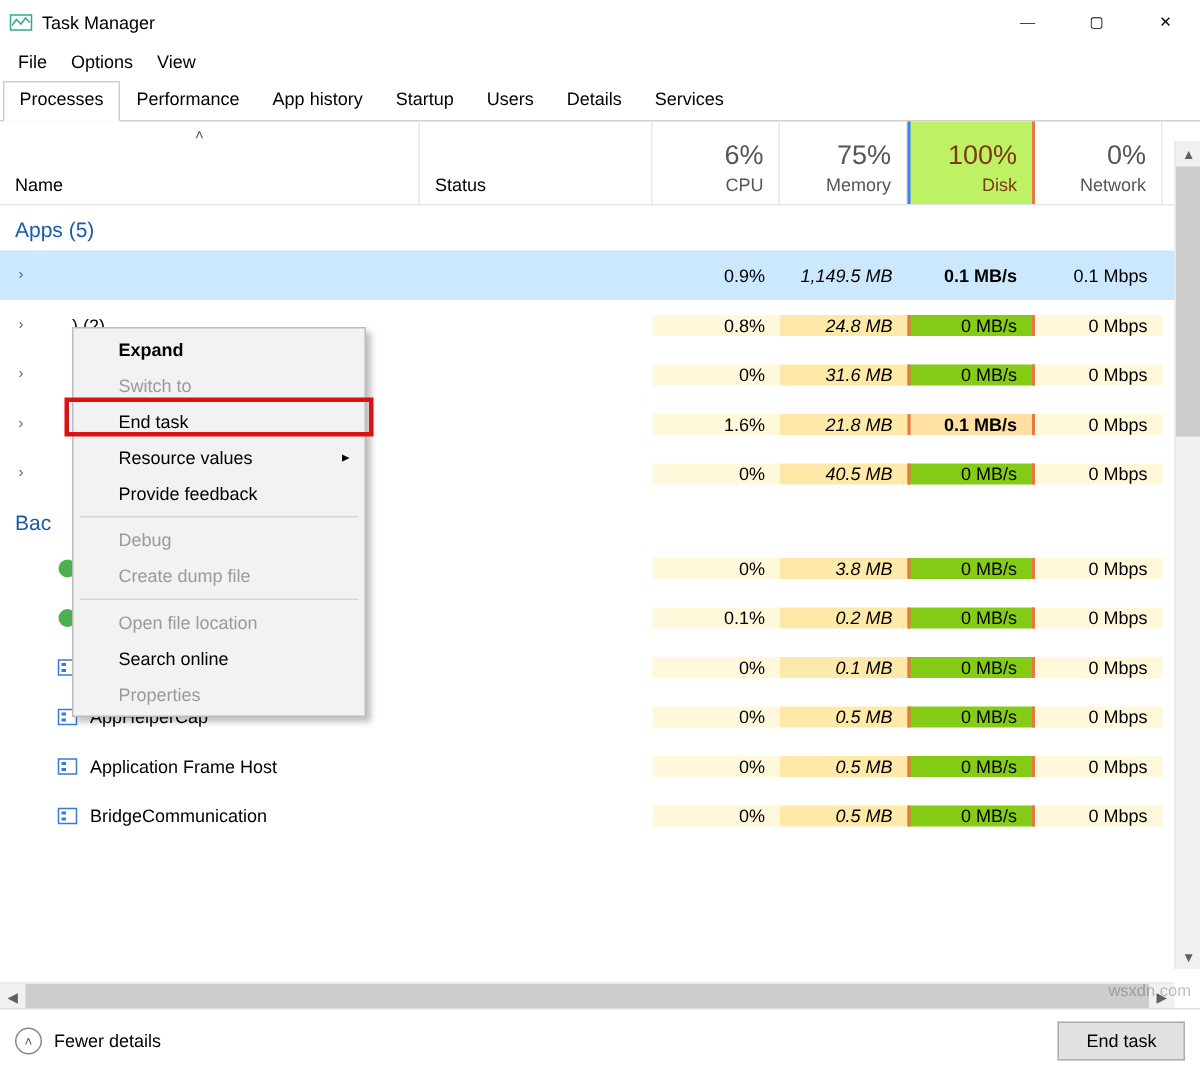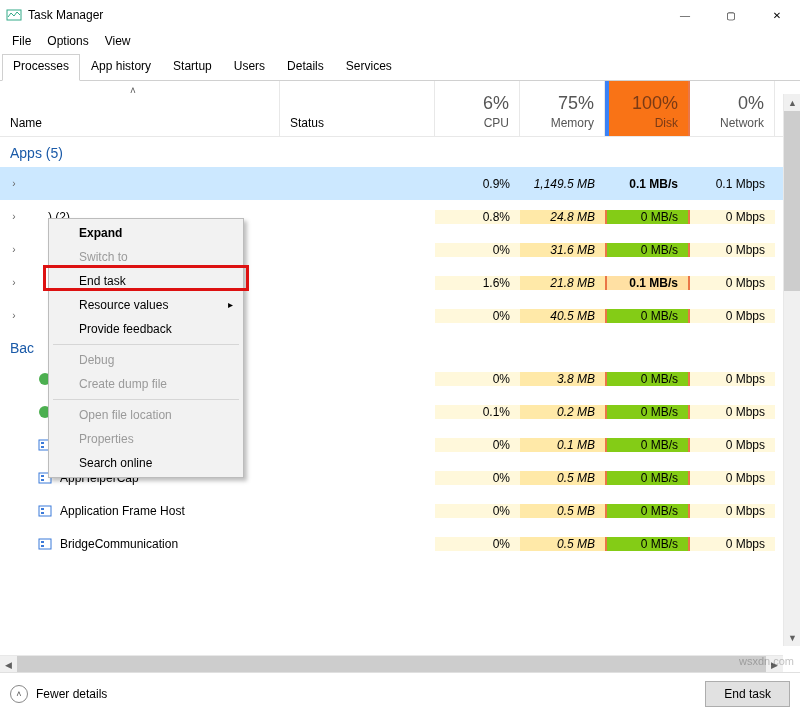--- a/index.html
+++ b/index.html
@@ -22,21 +22,21 @@
 .tab.active { border: 1px solid #d0d0d0; border-bottom: 1px solid #fff; margin-bottom: -1px; background: #fff; }
 
 
 .headers { display: flex; align-items: flex-end; height: 56px; border-bottom: 1px solid #e8e8e8; position: relative; }
 .hdr { padding: 4px 10px 6px 10px; border-right: 1px solid #e8e8e8; height: 100%; display: flex; flex-direction: column; justify-content: flex-end; }
 .hdr.name { width: 280px; }
 .hdr.status { width: 155px; }
 .hdr.num { width: 85px; text-align: right; }
 .hdr.num .pct { font-size: 18px; color: #555; margin-bottom: 2px; }
 .hdr.num .lbl { color: #555; }
-.hdr.disk { background: #f97316; border-left: 4px solid #3b82f6; border-right: 2px solid #ea7646; }
+.hdr.disk { background: #bef264; border-left: 2px solid #3b82f6; border-right: 2px solid #ea7646; }
 .hdr.disk .pct, .hdr.disk .lbl { color: #7a3a15; }
 .sort-arrow { position: absolute; left: 130px; top: 4px; font-size: 10px; color: #555; }
 
 
 .body { height: 490px; overflow: hidden; position: relative; }
 .group { color: #1a5aa8; font-size: 14px; padding: 8px 10px 6px 10px; }
 .row { display: flex; align-items: center; height: 33px; }
 .row .name-cell { width: 280px; display: flex; align-items: center; padding-left: 6px; }
 .row .status-cell { width: 155px; }
 .row .num-cell { width: 85px; text-align: right; padding-right: 10px; }
@@ -100,20 +100,21 @@
 </div>
 
 <div class="menubar">
   <div class="menu">File</div>
   <div class="menu">Options</div>
   <div class="menu">View</div>
 </div>
 
 <div class="tabs">
   <div class="tab active">Processes</div>
+  <div class="tab">Performance</div>
   <div class="tab">App history</div>
   <div class="tab">Startup</div>
   <div class="tab">Users</div>
   <div class="tab">Details</div>
   <div class="tab">Services</div>
 </div>
 
 <div class="headers">
   <span class="sort-arrow">˄</span>
   <div class="hdr name">
@@ -318,22 +319,22 @@
     <div class="item bold">Expand</div>
     <div class="item disabled">Switch to</div>
     <div class="item">End task</div>
     <div class="item">Resource values<span class="caret">▸</span></div>
     <div class="item">Provide feedback</div>
     <div class="sep"></div>
     <div class="item disabled">Debug</div>
     <div class="item disabled">Create dump file</div>
     <div class="sep"></div>
     <div class="item disabled">Open file location</div>
+    <div class="item">Search online</div>
     <div class="item disabled">Properties</div>
-    <div class="item">Search online</div>
   </div>
 <div class="end-task-highlight"></div>
 
 <div class="vscroll">
   <div class="btn">▲</div>
   <div class="thumb"></div>
   <div class="btn" style="position:absolute;bottom:0">▼</div>
 </div>
 <div class="hscroll">
   <div class="btn" style="left:0">◀</div>

